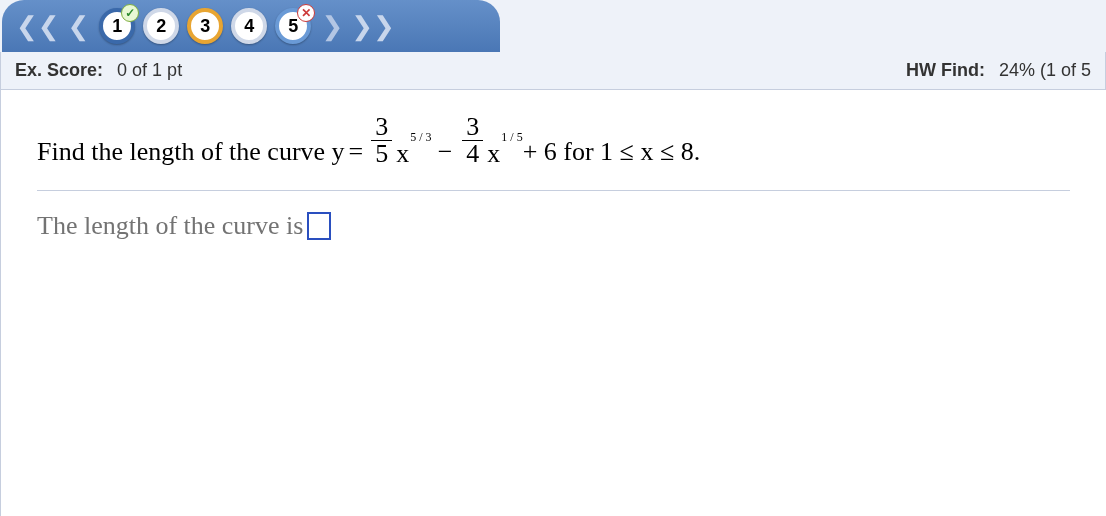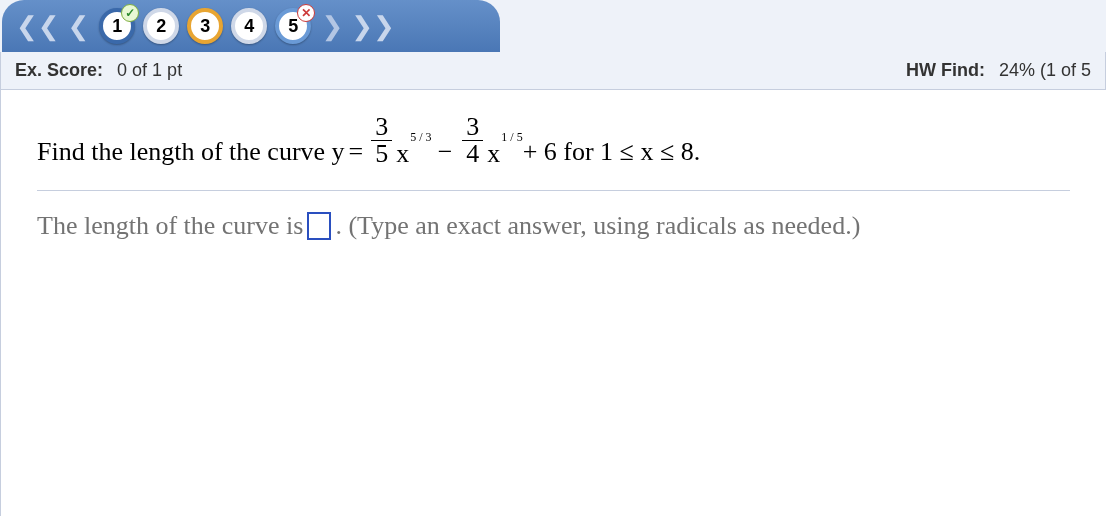--- a/index.html
+++ b/index.html
@@ -187,15 +187,14 @@
     <span class="exp">
       <span class="base">x</span>
       <span class="sup">1 / 5</span>
     </span>
     <span style="">+ 6 for 1 ≤ x ≤ 8.</span>
   </div>
 
   <div class="answer-line">
     <span>The length of the curve is</span>
     <span class="answer-box"></span>
-    <span>. (Type an exact answer, using radicals as needed.)</span>
   </div>
 </div>
 
 </body></html>

